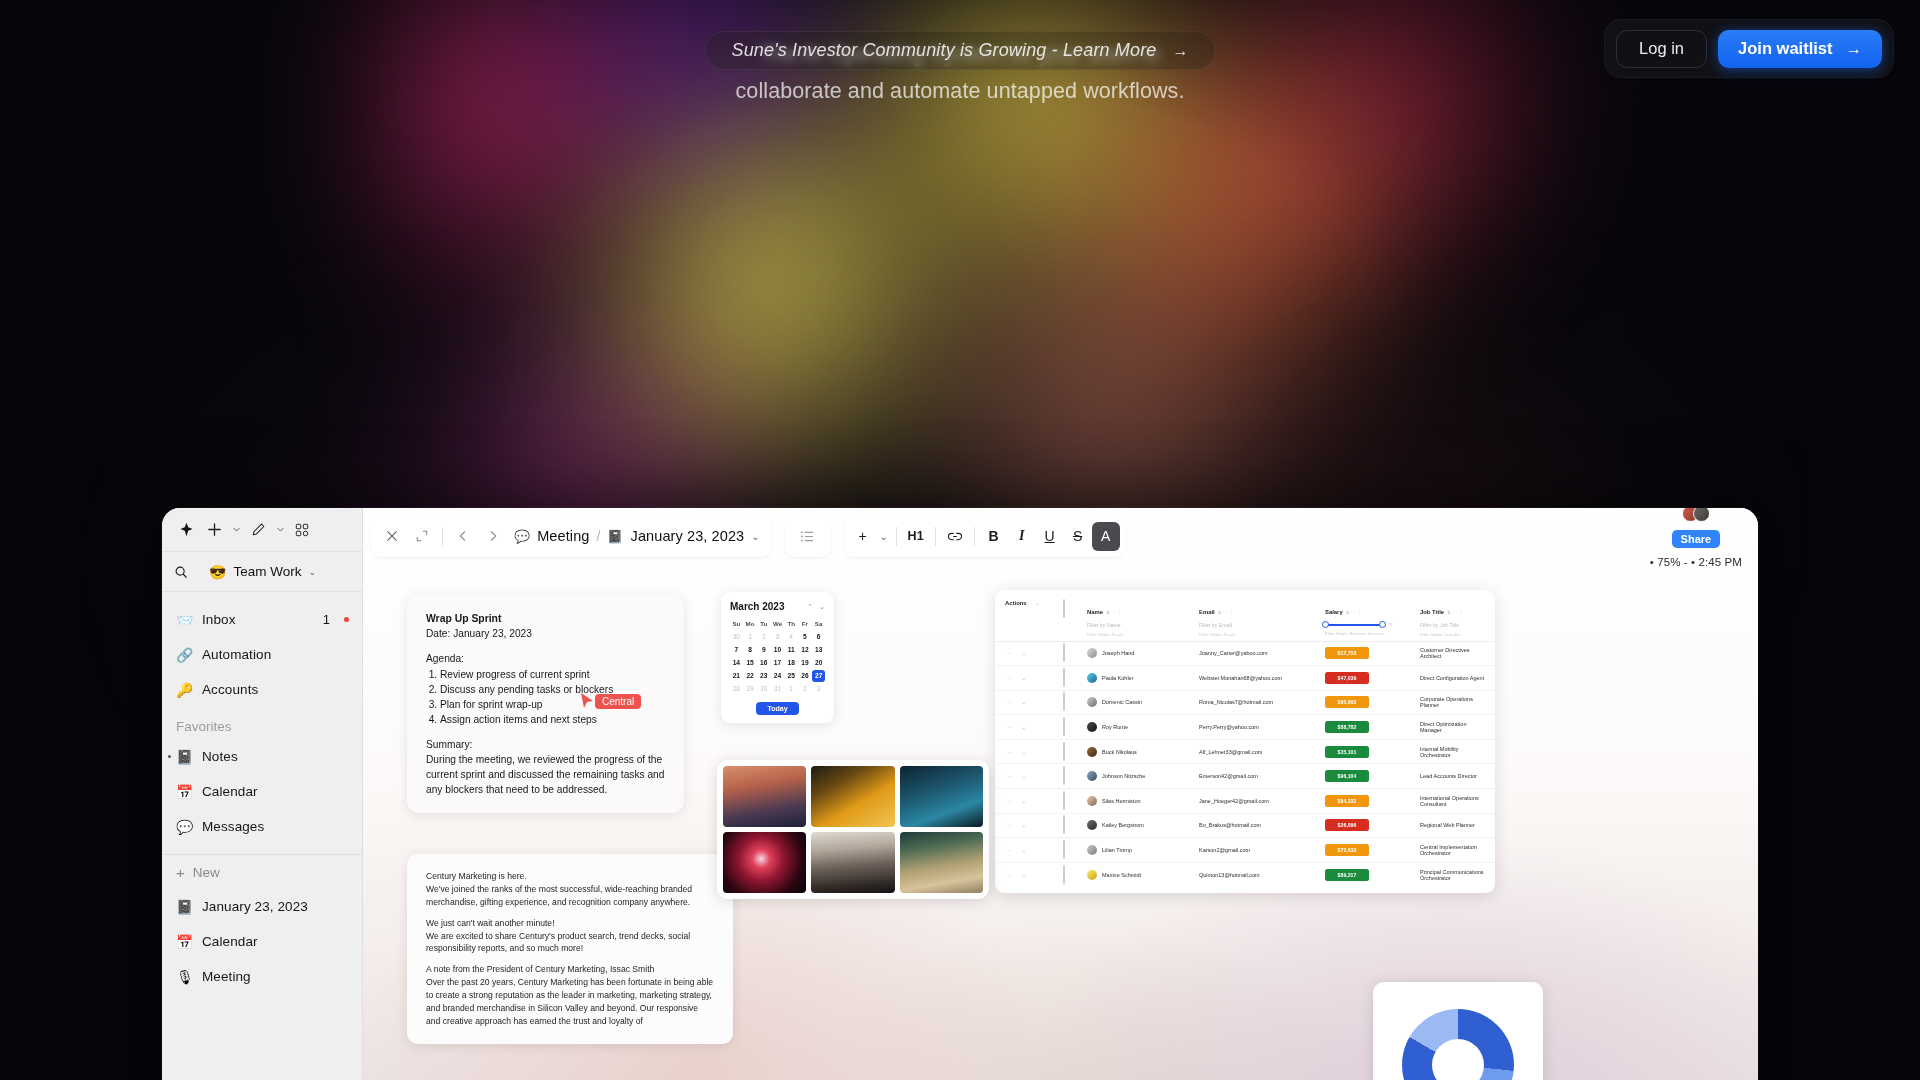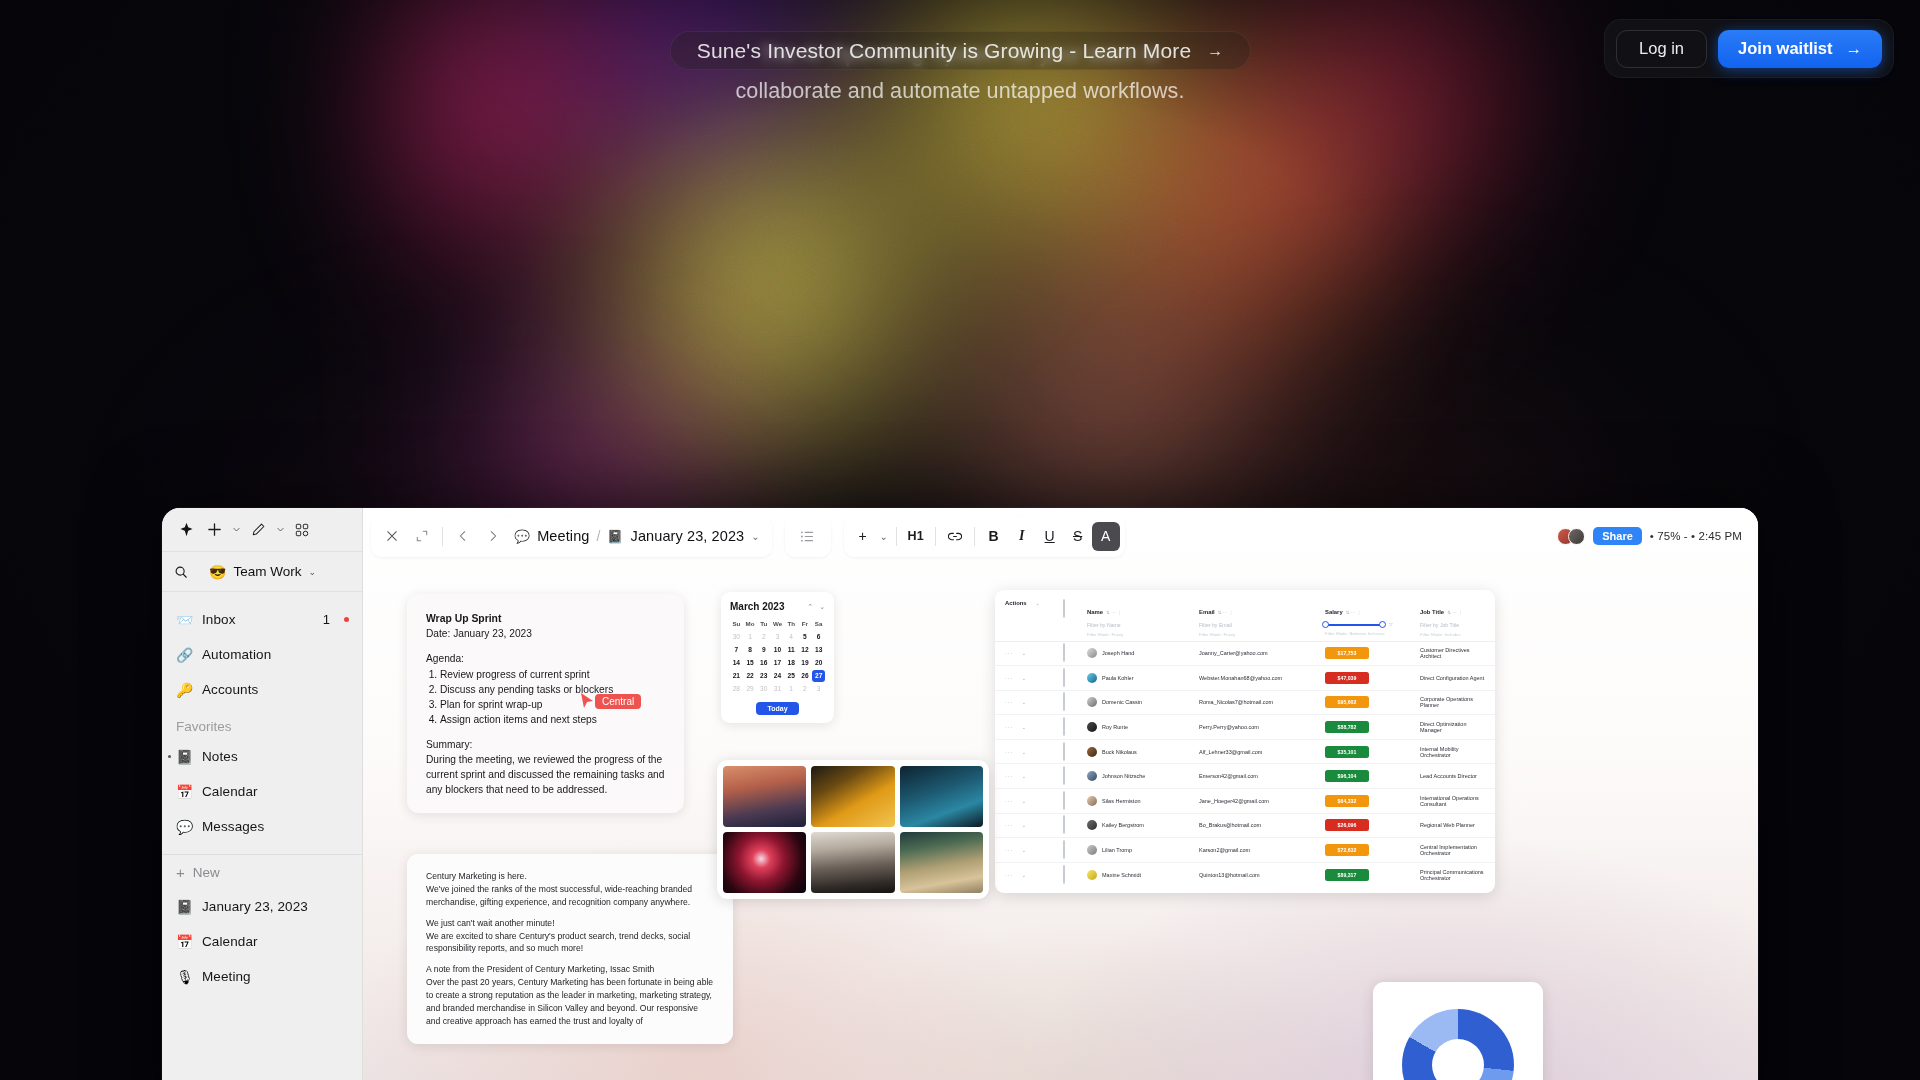--- a/index.html
+++ b/index.html
@@ -67,21 +67,21 @@
   .announce {
     position:absolute; left:50%; top:31px; transform:translateX(-50%);
     display:flex; align-items:center; gap:16px;
     height:39px; padding:0 26px;
     border-radius:20px;
     background: rgba(38,34,26,.30);
     border:1px solid rgba(255,255,255,.06);
     backdrop-filter: blur(5px);
     cursor:pointer; white-space:nowrap;
   }
-  .announce-text { color:rgba(255,255,255,.84); font-size:21px; letter-spacing:.15px; }
+  .announce-text { color:rgba(255,255,255,.84); font-size:18px; letter-spacing:.15px;font-style:italic; }
   .announce-arrow { color:rgba(255,255,255,.86); font-size:16px; line-height:1; }
 
   .auth-pill {
     position:absolute; right:26px; top:19px;
     display:flex; align-items:center; gap:11px;
     height:59px; padding:0 11px;
     background: rgba(20,20,24,.80);
     border-radius:17px; backdrop-filter: blur(14px);
     border:1px solid rgba(255,255,255,.045);
   }
@@ -209,21 +209,21 @@
     font-size:14px; color:#1b1b20; cursor:pointer; border-radius:6px;
   }
   .fmt-btn.active { background:#4a4a4f; color:#fff; }
   .fmt-b { font-weight:700; }
   .fmt-i { font-style:italic; font-family:"Liberation Serif", serif; font-weight:600;}
   .fmt-u { text-decoration:underline; }
   .fmt-s { text-decoration:line-through; }
   .fmt-h { font-size:12.5px; font-weight:700;text-align:right; }
 
   .tb-right {
-    margin-left:auto; display:flex; align-items:center; gap:8px; padding-right:16px;
+    margin-left:auto; display:flex; align-items:center; gap:8px; padding-right:16px;flex-direction:column;
   }
   .avatars { display:flex; }
   .av { width:17px; height:17px; border-radius:50%; border:1.6px solid #f6f2f0; margin-left:-6px; }
   .av:first-child { margin-left:0; }
   .av1 { background:linear-gradient(135deg,#d4574a,#8c3a30); }
   .av2 { background:linear-gradient(135deg,#6d6a66,#3d3a36); }
   .share-btn {
     background:#2f85f7; color:#fff; font-size:11px; font-weight:600;
     padding:3px 9px; border-radius:5px; border:none; cursor:pointer; font-family:inherit;
   }

